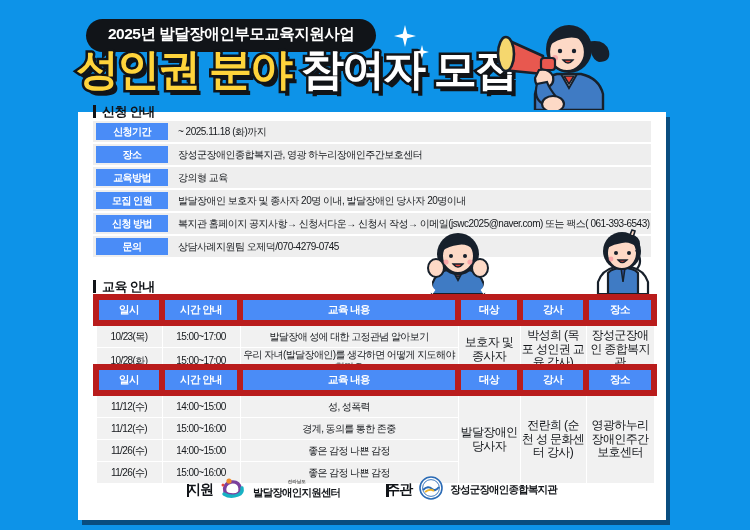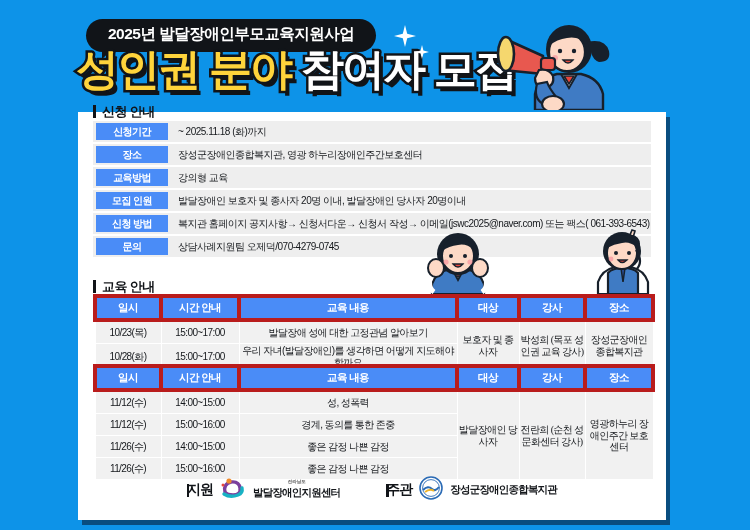--- a/index.html
+++ b/index.html
@@ -85,29 +85,29 @@
   }
 
   
   .tbl{
     border-collapse:collapse;width:558px;
     table-layout:fixed;
   }
   .tbl th{
     background:#4a8cf7;color:#ffffff;
     font-size:10.5px;font-weight:bold;letter-spacing:-0.6px;
-    height:18px;border:4px solid #b91c1c;
+    height:18px;border:6px solid #b91c1c;
   }
   .tbl td{
     background:#f1f1f1;color:#15181c;
     font-size:10px;letter-spacing:-0.6px;text-align:center;
     height:19px;border:1px solid #ffffff;
     line-height:1.15;
   }
-  .tbl td.multi{font-size:10px;font-family:Liberation Serif, serif;}
+  .tbl td.multi{font-size:12px;}
 
   
   #footer{
     position:absolute;left:0;bottom:12px;width:588px;height:36px;
     display:flex;align-items:center;justify-content:center;gap:46px;
   }
   .fgroup{display:flex;align-items:center;gap:7px;}
   .flabel{
     font-size:14px;font-weight:bold;color:#111418;letter-spacing:-1px;
     padding-left:0;position:relative;

